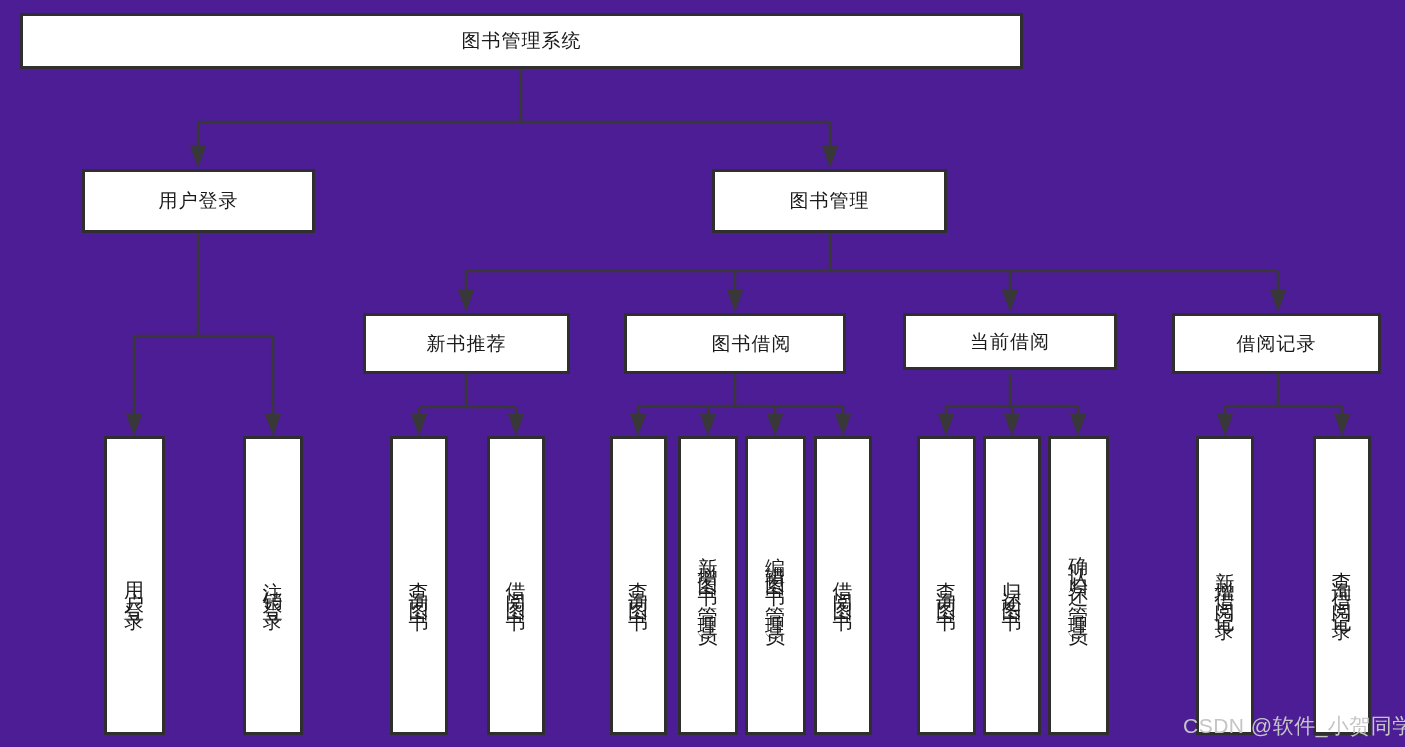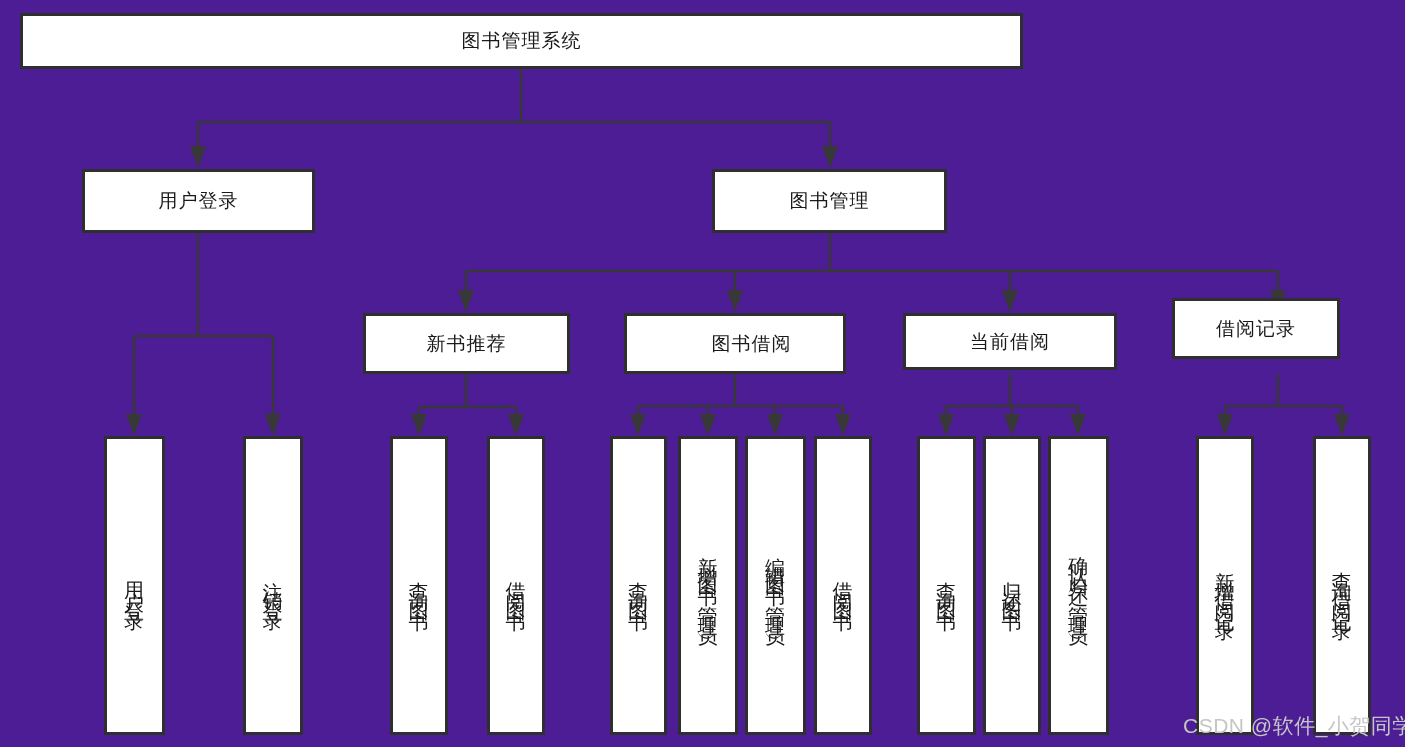--- a/index.html
+++ b/index.html
@@ -131,21 +131,21 @@
 
   <div class="box h-box" style="left:363px; top:313px; width:207px; height:61px;">
     <span>新书推荐</span>
   </div>
   <div class="box h-box" style="left:624px; top:313px; width:222px; height:61px;padding-left:33px;">
     <span>图书借阅</span>
   </div>
   <div class="box h-box" style="left:903px; top:313px; width:214px; height:57px;">
     <span>当前借阅</span>
   </div>
-  <div class="box h-box" style="left:1172px; top:298px; width:168px; height:61px;text-align:right;">
+  <div class="box h-box" style="left:1172px; top:313px; width:209px; height:61px;text-align:right;">
     <span>借阅记录</span>
   </div>
 
   <div class="box v-box" style="left:104px; top:436px; width:61px; height:299px;">
     <span class="v-label">用户登录</span>
   </div>
   <div class="box v-box" style="left:243px; top:436px; width:60px; height:299px;">
     <span class="v-label">注销登录</span>
   </div>
 

